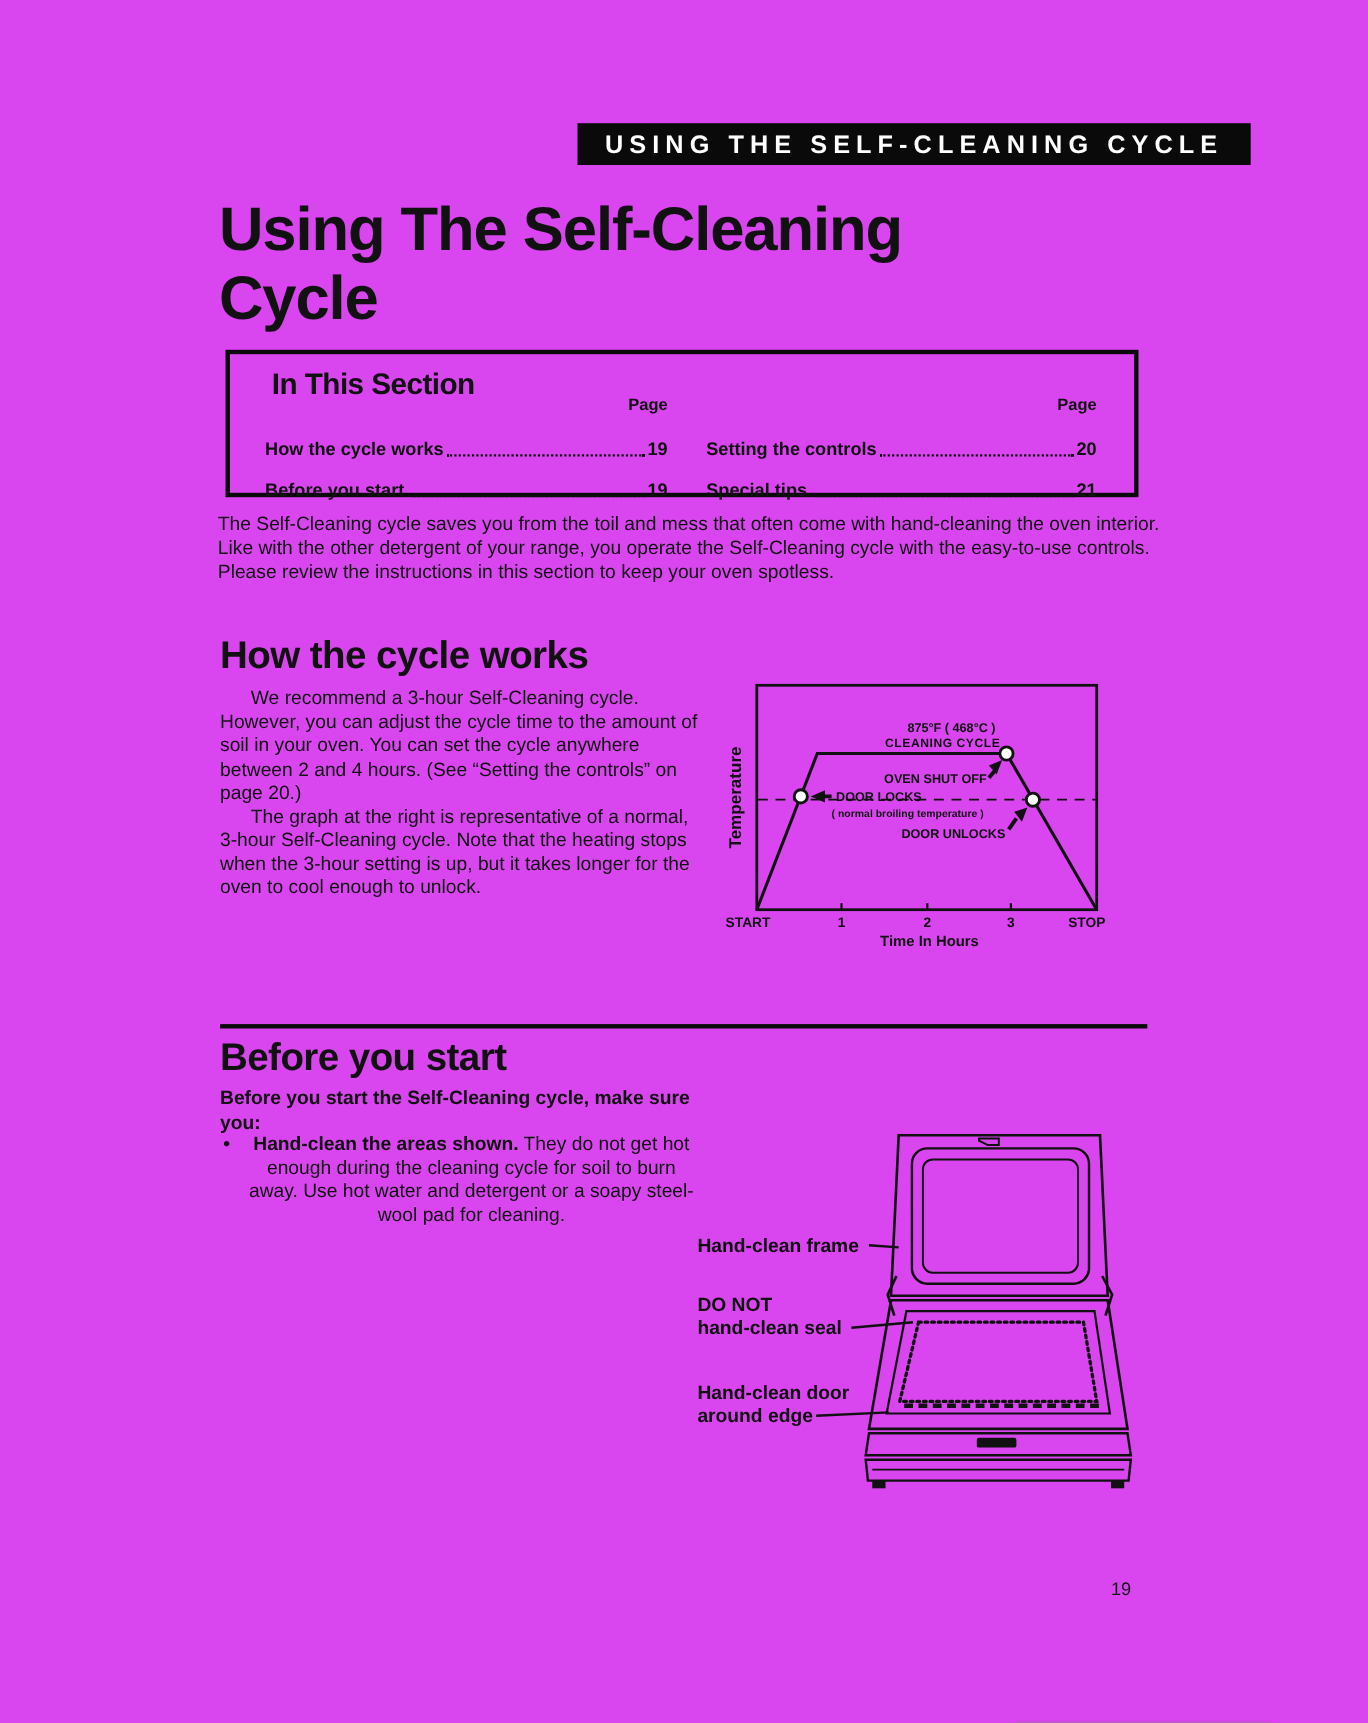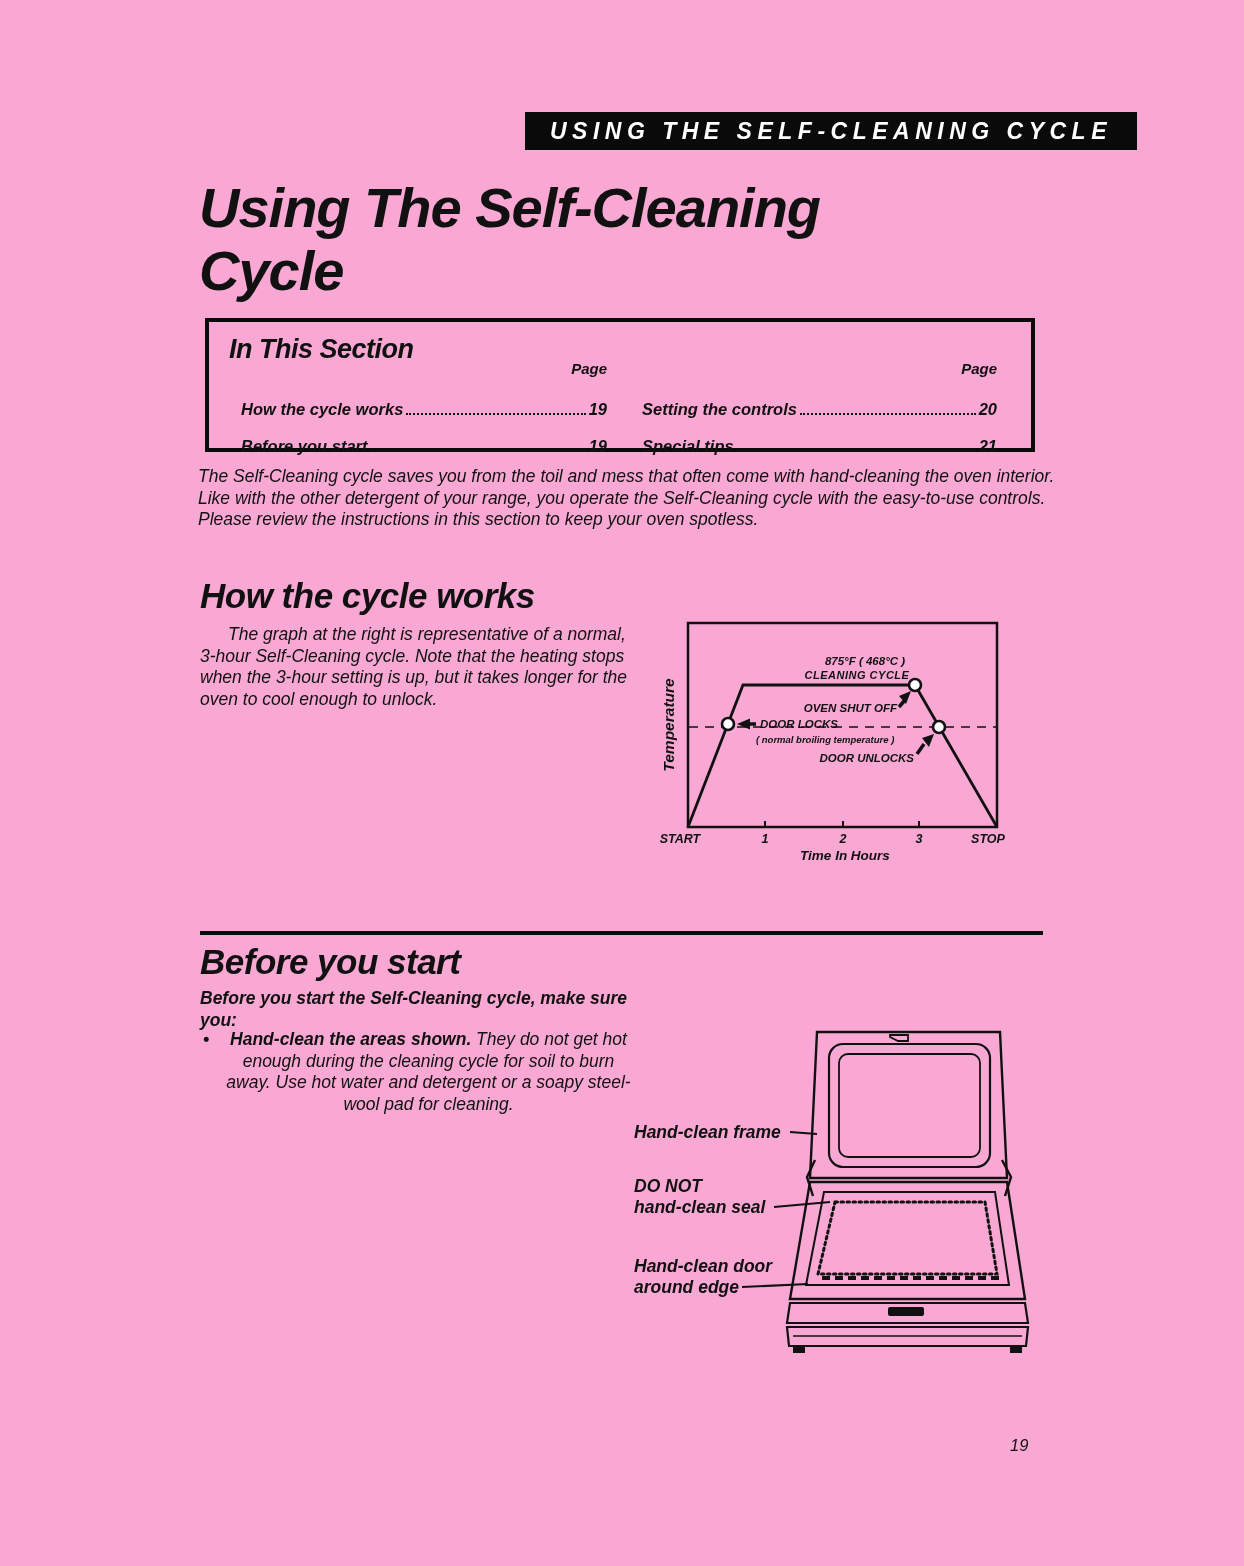--- a/index.html
+++ b/index.html
@@ -1,35 +1,34 @@
 <!DOCTYPE html>
 <html><head>
 <meta charset="utf-8">
 <style>
   html,body{margin:0;padding:0;background:#8a8a8a;}
   #page{
     position:relative;width:1244px;height:1566px;margin:0 auto;
-    background:#f9a8d4;color:#111;
+    background:#d946ef;color:#111;
     font-family:"Liberation Sans","DejaVu Sans",sans-serif;
     overflow:hidden;
-    font-style:italic;
   }
   .abs{position:absolute;}
   
   .banner{
     left:525px;top:112px;width:612px;height:38px;
     background:#0a0a0a;color:#fff;
     font-size:23px;font-weight:bold;letter-spacing:5.5px;
     text-align:center;line-height:39px;white-space:nowrap;
   }
   
   .title{left:199px;top:176px;font-size:56px;font-weight:bold;line-height:63px;letter-spacing:-1px;}
   
   .toc-box{left:205px;top:318px;width:822px;height:126px;border:4px solid #0a0a0a;}
-  .toc-head{position:absolute;left:20px;top:12px;font-size:27px;font-weight:bold;letter-spacing:-0.5px;text-align:right;}
+  .toc-head{position:absolute;left:38px;top:12px;font-size:27px;font-weight:bold;letter-spacing:-0.5px;text-align:right;}
   .toc-col{position:absolute;top:38px;}
   .toc-col.left{left:32px;width:366px;}
   .toc-col.right{left:433px;width:355px;}
   .toc-pagehead{text-align:right;font-size:15px;font-weight:bold;height:18px;margin-bottom:21px;}
   .toc-row{display:flex;align-items:flex-end;height:20px;margin-bottom:17px;font-size:16.5px;font-weight:bold;}
   .toc-dots{flex:1;border-bottom:2.5px dotted #111;margin:0 3px 4px 3px;}
   
   .bodytext{font-size:17.5px;line-height:21.5px;}
   .intro{left:198px;top:466px;width:860px;}
   .h2{font-size:35px;font-weight:bold;letter-spacing:-0.5px;}
@@ -90,20 +89,21 @@
         <span class="toc-dots"></span>
         <span>21</span>
       </div>
     </div>
   </div>
 
   <div class="abs bodytext intro">The Self-Cleaning cycle saves you from the toil and mess that often come with hand-cleaning the oven interior. Like with the other detergent of your range, you operate the Self-Cleaning cycle with the easy-to-use controls. Please review the instructions in this section to keep your oven spotless.</div>
 
   <div class="abs h2 how-head">How the cycle works</div>
   <div class="abs bodytext how-col">
+    <p class="ind">We recommend a 3-hour Self-Cleaning cycle. However, you can adjust the cycle time to the amount of soil in your oven. You can set the cycle anywhere between 2 and 4 hours. (See “Setting the controls” on page 20.)</p>
     <p class="ind">The graph at the right is representative of a normal, 3-hour Self-Cleaning cycle. Note that the heating stops when the 3-hour setting is up, but it takes longer for the oven to cool enough to unlock.</p>
   </div>
 
   <svg class="abs" style="left:650px;top:615px;" width="380" height="250" viewBox="0 0 380 250">
     <rect class="sv" x="38" y="8" width="309" height="204" stroke-width="2.5"></rect>
     <line class="sv" x1="39" y1="112" x2="346" y2="112" stroke-width="1.6" stroke-dasharray="9 7"></line>
     <path class="sv" d="M38,212 L93,70 L265,70 L347,212" stroke-width="2.8"></path>
 
     <circle cx="78" cy="109" r="6" fill="#fff" stroke="#111" stroke-width="2.6"></circle>
     <circle cx="265" cy="70" r="6" fill="#fff" stroke="#111" stroke-width="2.6"></circle>

